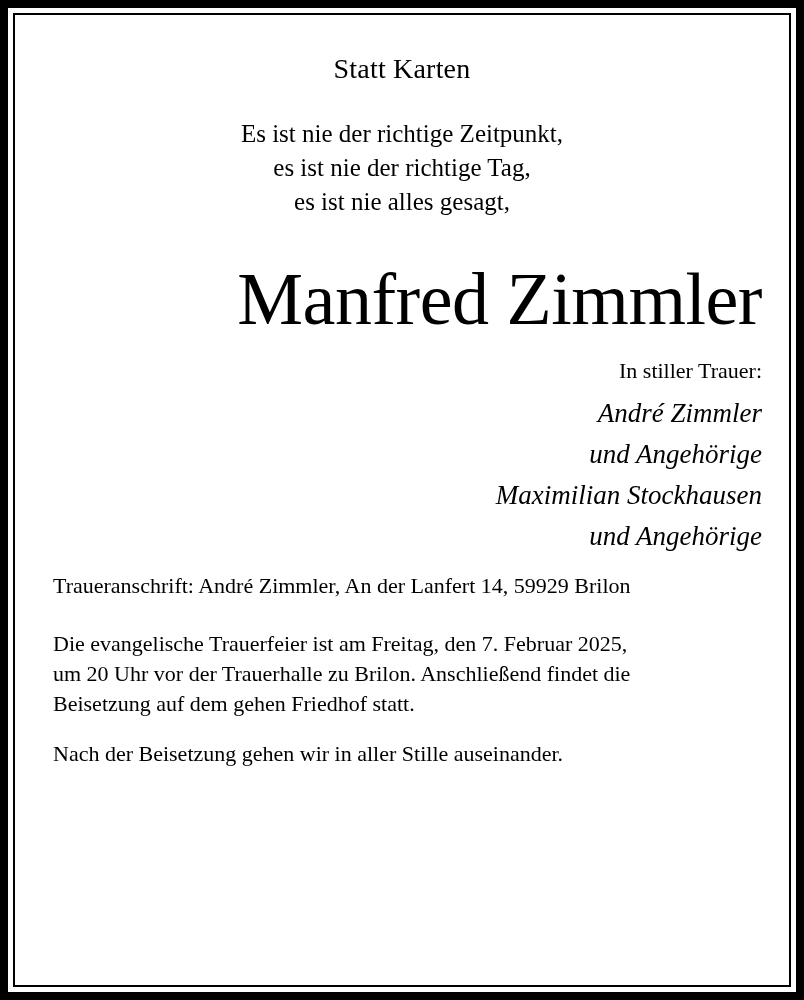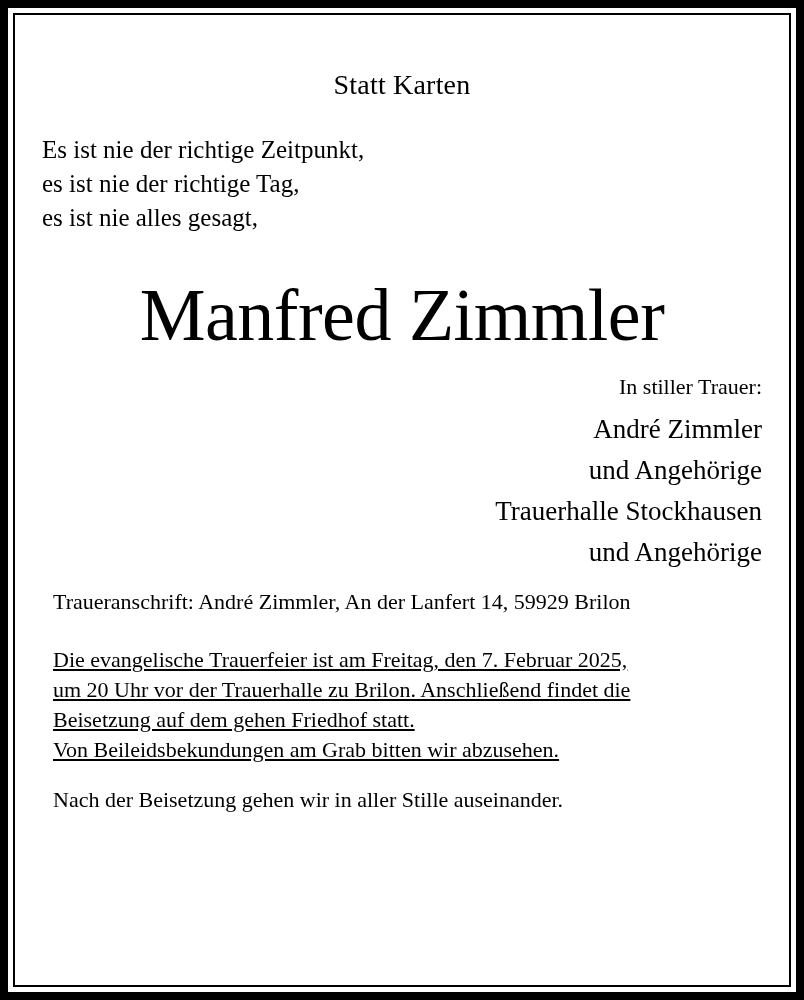--- a/index.html
+++ b/index.html
@@ -45,34 +45,34 @@
     width: 100%;
     height: 100%;
     padding: 0 27px;
     position: relative;
   }
 
   .heading {
     text-align: center;
     font-size: 28px;
     line-height: 1;
-    margin-top: 56px;
+    margin-top: 40px;
     letter-spacing: 0.2px;
   }
 
   .poem {
-    text-align: left;
+    text-align: center;
     font-size: 25px;
     line-height: 34px;
     margin-top: 34px;
   }
   .poem div { white-space: nowrap; }
 
   .deceased-name {
-    text-align: center;
+    text-align: right;
     font-size: 74px;
     line-height: 1;
     margin-top: 43px;
     letter-spacing: -0.5px;
     white-space: nowrap;
   }
 
   .dates {
     text-align: center;
     font-size: 23px;
@@ -90,35 +90,34 @@
   .mourners-intro {
     font-size: 22px;
     line-height: 1;
     padding-left: 1px;
   }
   .mourner-line {
     font-size: 27px;
     line-height: 41px;
     margin-top: 0;
   }
-  .mourners-list { margin-top: 11px; }
+  .mourners-list { margin-top: 11px; font-style: italic; }
 
   .address-line {
     margin-top: 18px;
     padding-left: 11px;
     font-size: 22px;
     line-height: 1;
   }
 
   .ceremony {
     margin-top: 32px;
     padding-left: 11px;
     font-size: 22px;
     line-height: 30px;
-    text-decoration: underline;
   }
 
   .closing {
     margin-top: 24px;
     padding-left: 11px;
     font-size: 22px;
     line-height: 1;
   }
 </style>
 </head>
@@ -138,32 +137,31 @@
         </div>
 
         <div class="deceased-name">Manfred Zimmler</div>
 
 
         <div class="mourners">
           <div class="mourners-intro">In stiller Trauer:</div>
           <div class="mourners-list">
             <div class="mourner-line">André Zimmler</div>
             <div class="mourner-line">und Angehörige</div>
-            <div class="mourner-line">Trauerhalle Stockhausen</div>
+            <div class="mourner-line">Maximilian Stockhausen</div>
             <div class="mourner-line">und Angehörige</div>
           </div>
         </div>
 
         <div class="address-line">Traueranschrift: André Zimmler, An der Lanfert 14, 59929 Brilon</div>
 
         <div class="ceremony">
           <div>Die evangelische Trauerfeier ist am Freitag, den 7. Februar 2025,</div>
           <div>um 20 Uhr vor der Trauerhalle zu Brilon. Anschließend findet die</div>
           <div>Beisetzung auf dem gehen Friedhof statt.</div>
-          <div>Von Beileidsbekundungen am Grab bitten wir abzusehen.</div>
         </div>
 
         <div class="closing">Nach der Beisetzung gehen wir in aller Stille auseinander.</div>
 
       </div>
     </div>
   </div>
 </div>
 
 </body></html>

